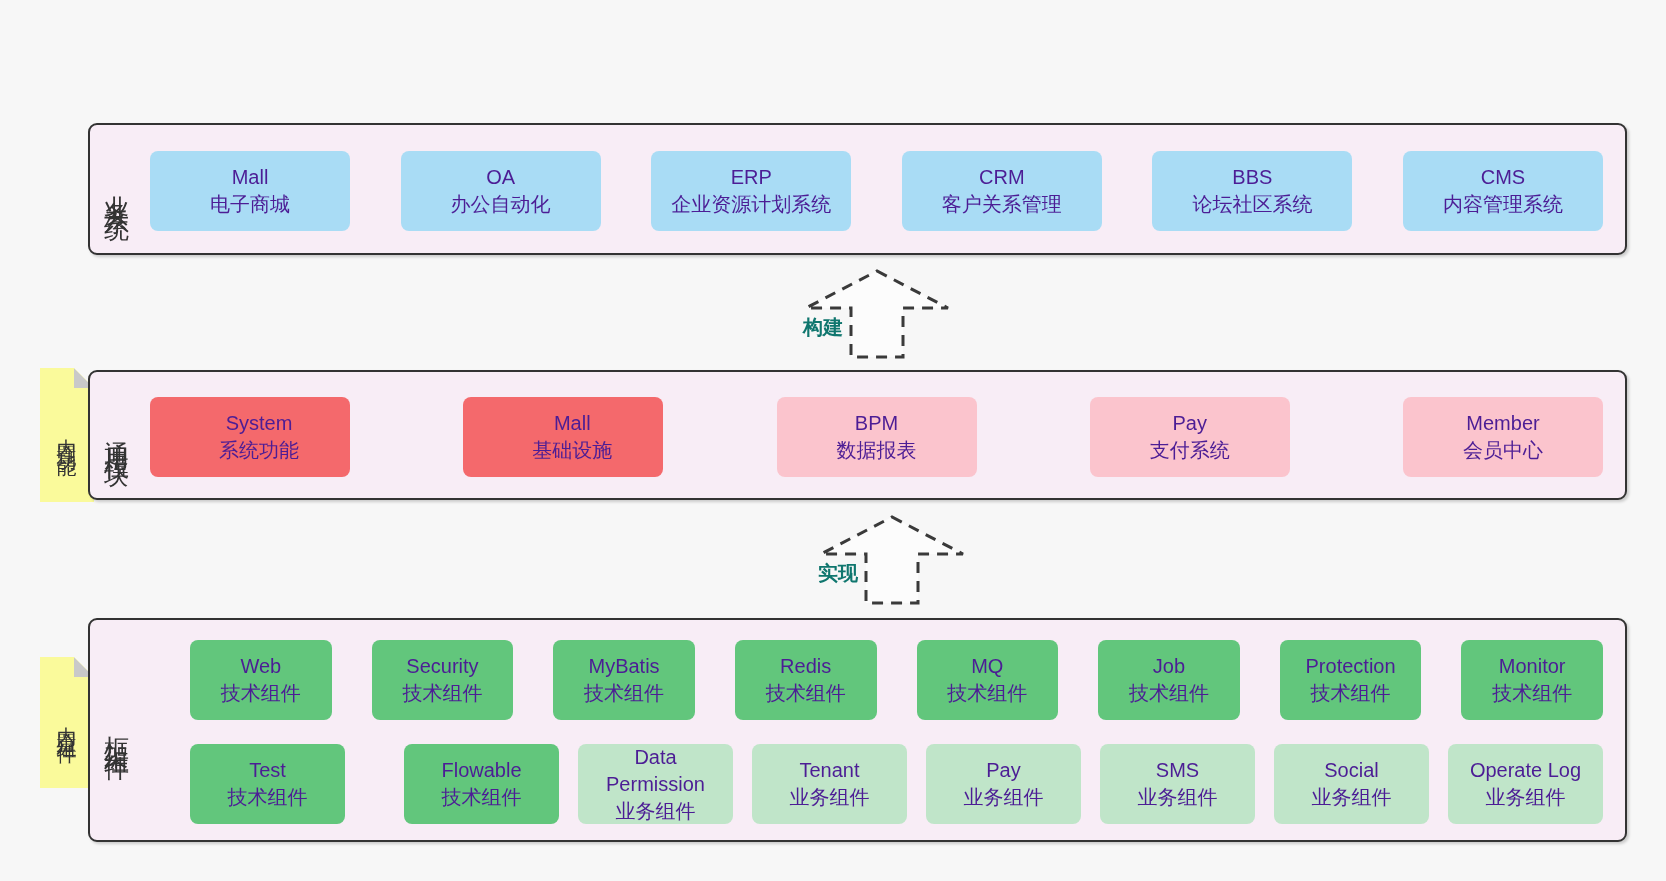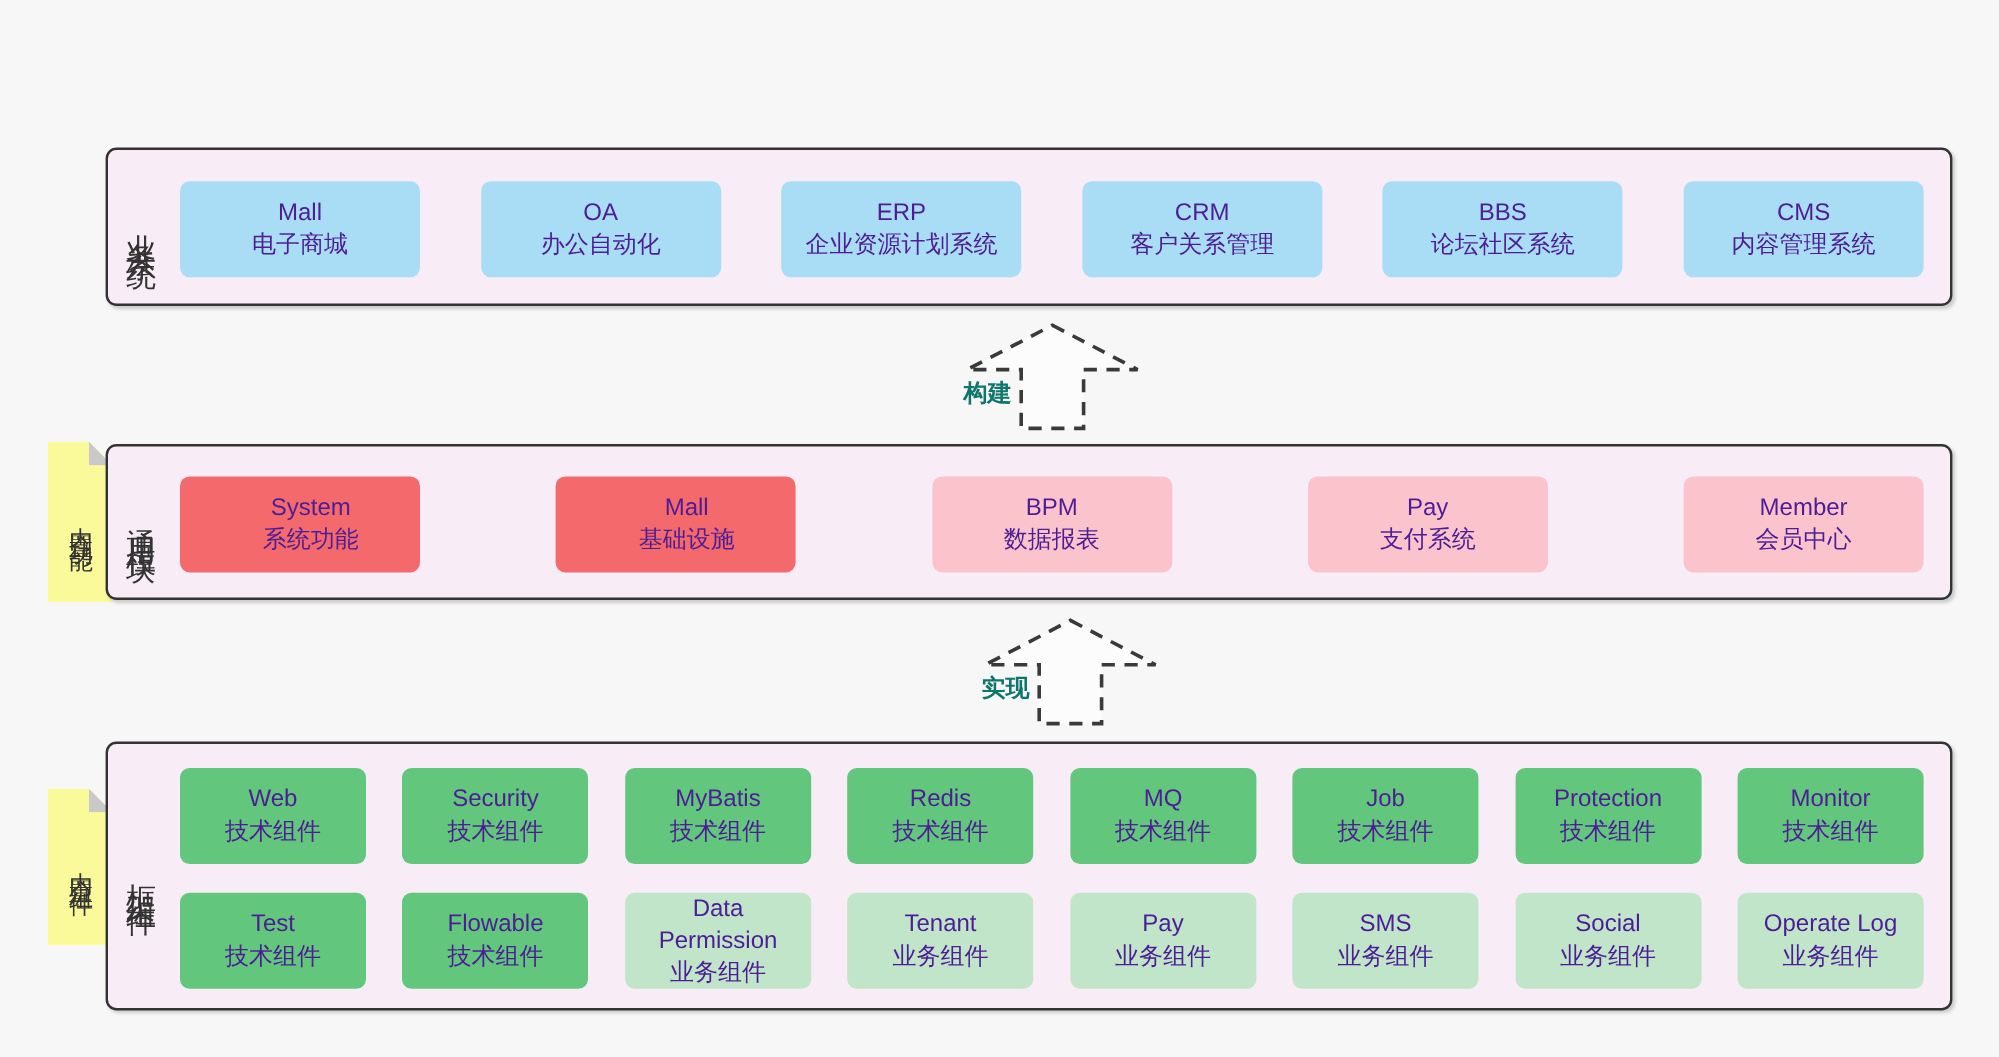--- a/index.html
+++ b/index.html
@@ -78,21 +78,21 @@
     text-align:center;
     font-size:20px;line-height:27px;
     color:#4c1d95;
     padding:0 6px;box-sizing:border-box;
   }
   .w6{width:200px;}
   .w8{width:155px;}
   .blue{background:#a9dcf5;}
   .red{background:#f4696c;padding-left:24px;}
   .pink{background:#fbc4cd;}
-  .green{background:#62c67c;}
+  .green{background:#62c67c;margin-left:40px;}
   .green-light{background:#c0e5c9;}
 
   
   .arrow{
     position:absolute;width:148px;height:92px;z-index:3;
   }
   #arrow-build{left:803px;top:268px;}
   #arrow-implement{left:818px;top:514px;}
   .arrow svg{display:block;}
   .arrow .arrow-label{

